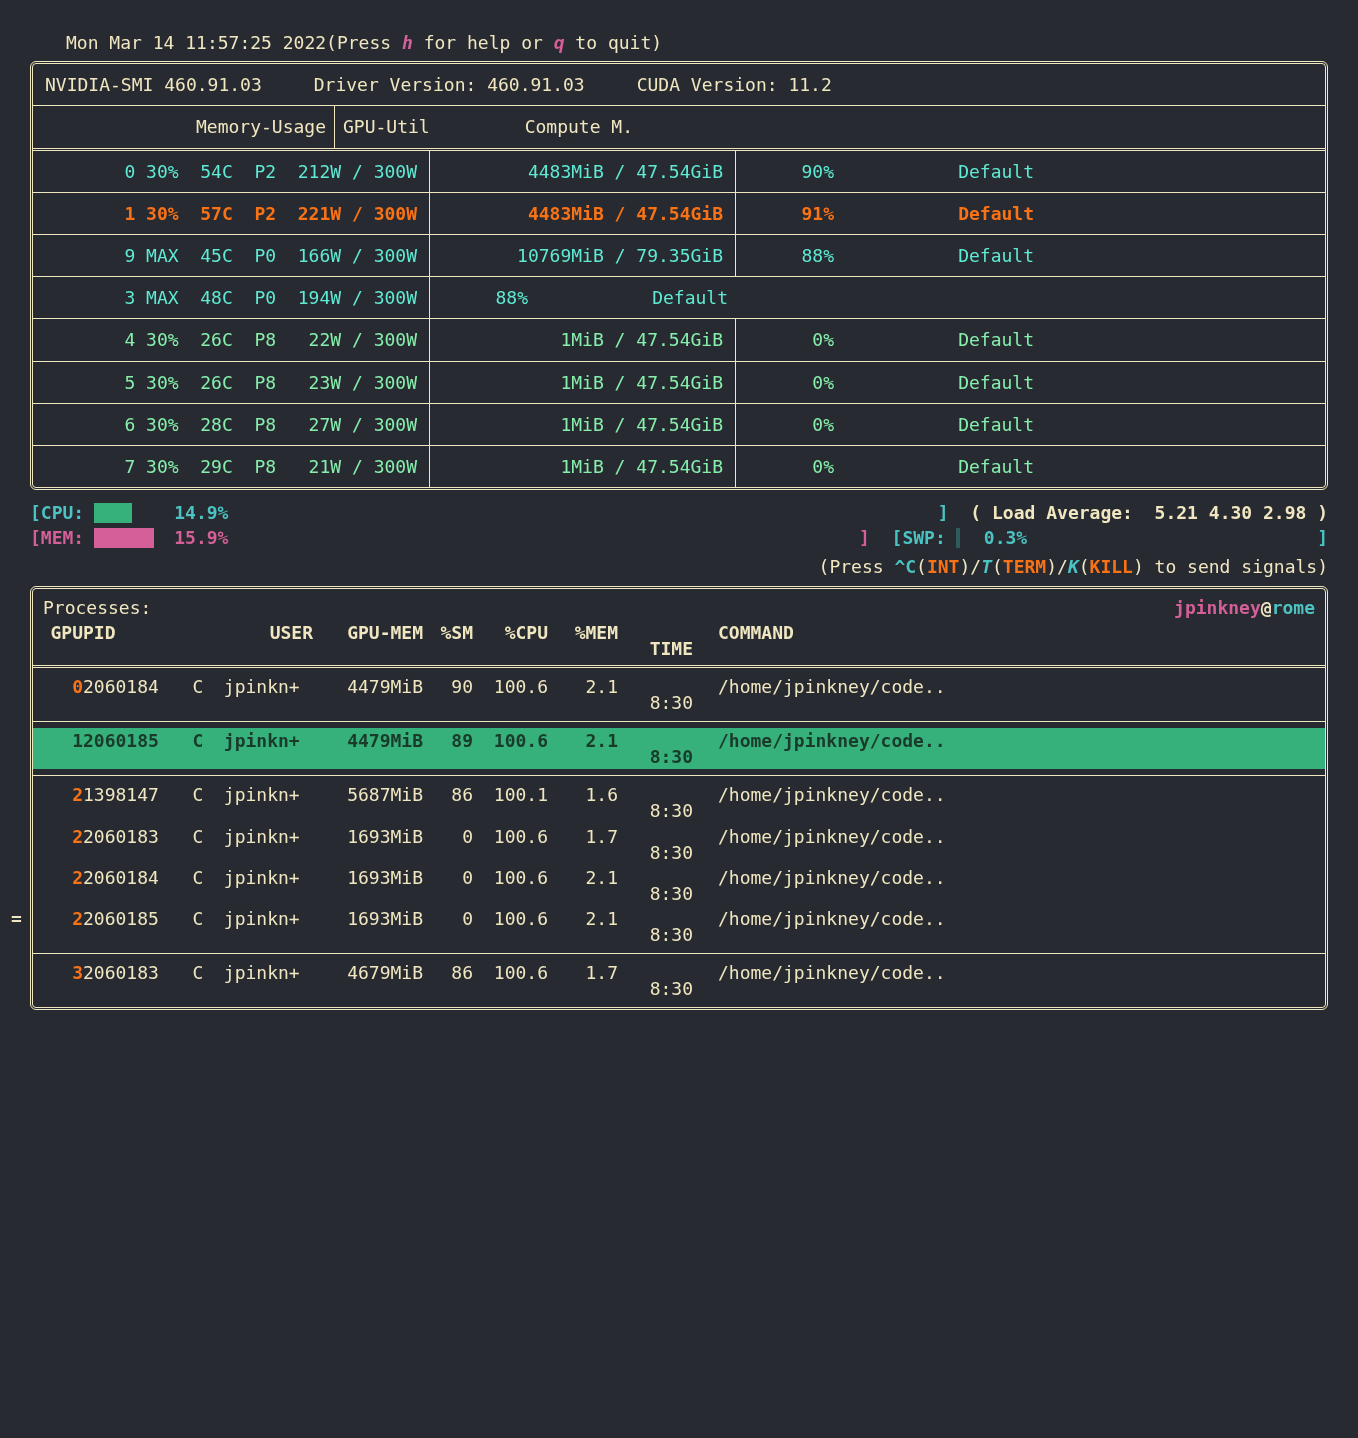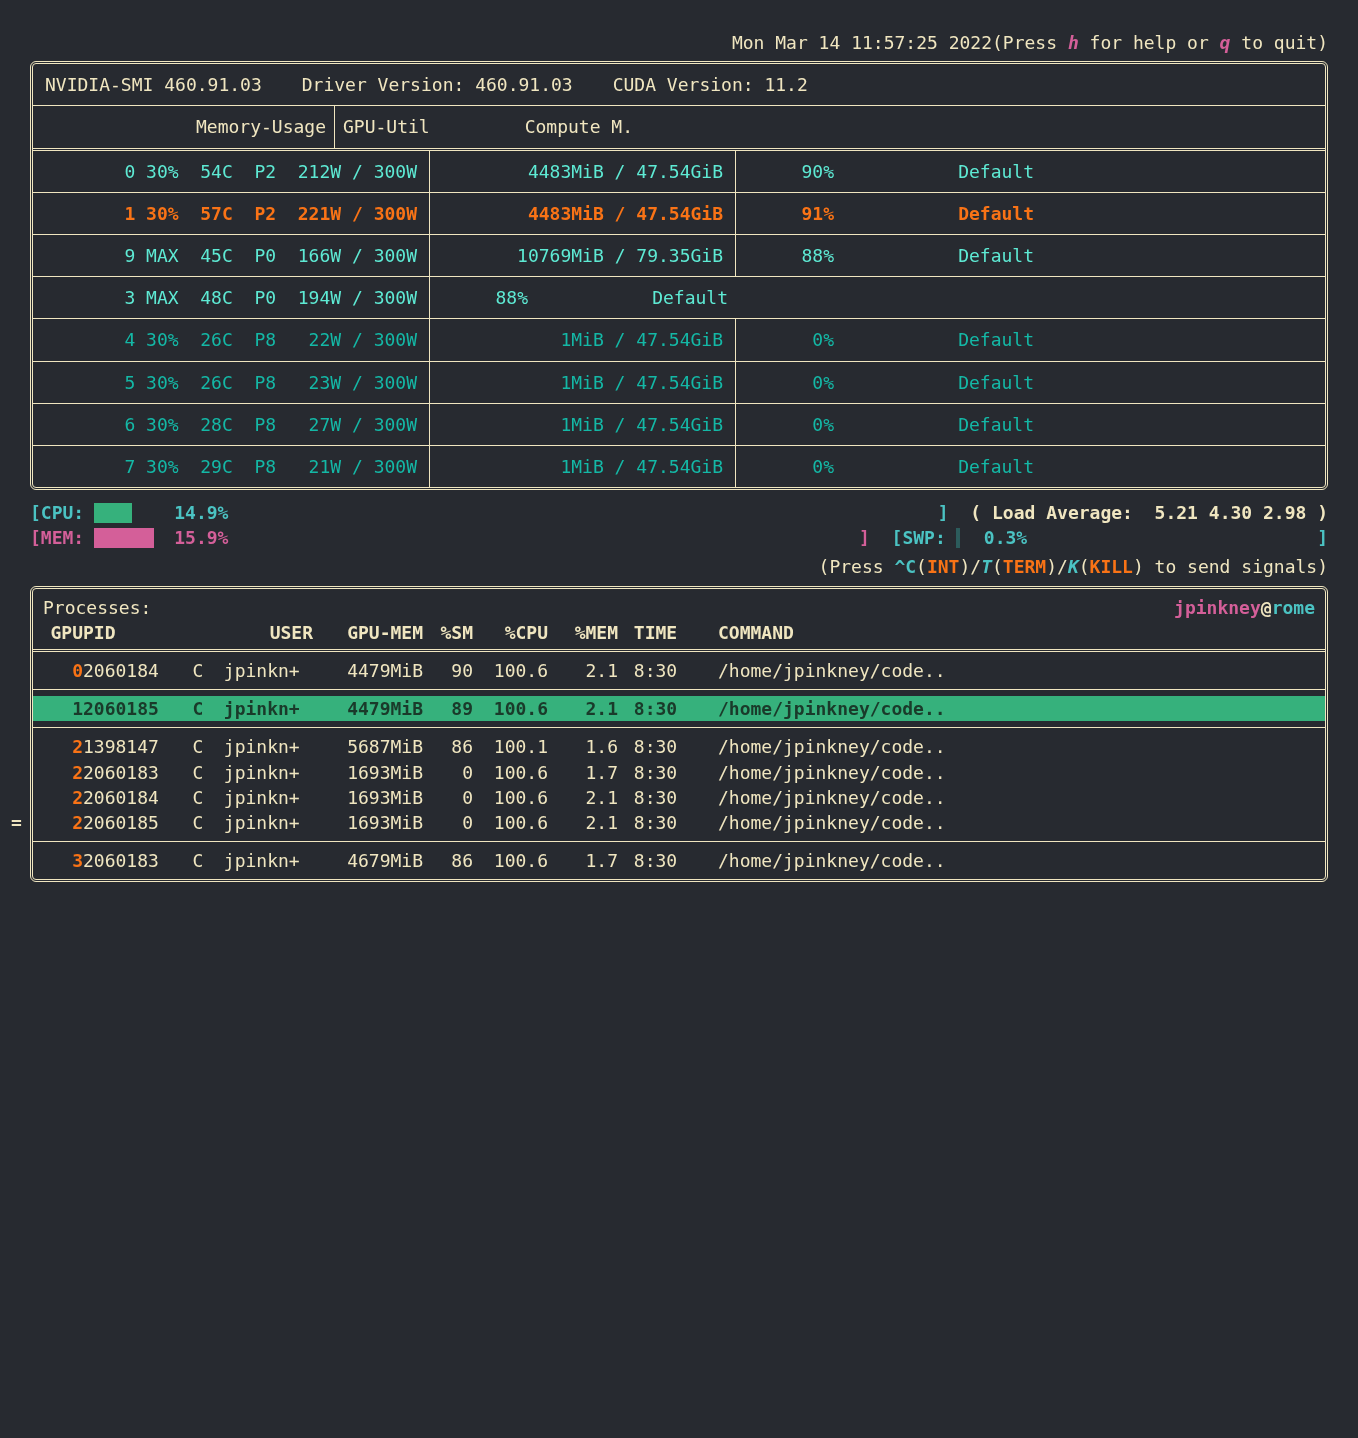--- a/index.html
+++ b/index.html
@@ -5,41 +5,41 @@
   body {
     margin: 0;
     padding: 30px;
     background: #272A30;
     color: #F0E6C0;
     font-family: "Menlo", "Consolas", "DejaVu Sans Mono", monospace;
     font-size: 18px;
     line-height: 1.4;
     width: 1298px;
   }
-  .top-row { display: flex; justify-content: flex-end; margin-bottom: 6px; }
+  .top-row { display: flex; justify-content: flex-start; margin-bottom: 6px; margin-left: 36px; }
   .magenta { color: #D45F99; }
   .magenta-i { color: #D45F99; font-style: italic; }
   .cyan-b { color: #4BC3C3; font-weight: bold; }
   .red-b { color: #f97316; font-weight: bold; }
   .dim-red { color: #5eead4; }
-  .olive { color: #14b8a6; }
+  .olive { color: #86efac; }
   .cream { color: #F0E6C0; }
   .bold { font-weight: bold; }
 
   .gpu-table {
     border: 3px double #F0E6C0;
     border-radius: 6px;
     width: 100%;
     box-sizing: border-box;
   }
   .driver-row {
     padding: 8px 12px;
     border-bottom: 1px solid #F0E6C0;
     display: flex;
-    gap: 40px;
+    gap: 52px;
   }
   .col-header-row {
     display: flex;
     border-bottom: 3px double #F0E6C0;
   }
   .hcell1 { width: 376px; padding: 8px 4px 8px 8px; border-right: 1px solid #F0E6C0; }
   .hcell2 { width: 285px; padding: 8px; border-right: 1px solid #F0E6C0; text-align: right; }
   .hcell3 { width: 290px; padding: 8px; display:flex; justify-content: space-between; }
 
   .gpu-row {
@@ -81,21 +81,21 @@
   .proc-row.selected { background: #36B17C; color: #1A3A2A; font-weight: bold; }
   .proc-row.selected .red-b { color: #1A3A2A; }
   .pgpu { width: 40px; text-align:right; }
   .ppid { width: 100px; text-align:left; }
   .ptype { width: 30px; text-align:center; }
   .puser { width: 100px; text-align:left; }
   .pmem { width: 110px; text-align:right; }
   .psm { width: 50px; text-align:right; }
   .pcpu { width: 75px; text-align:right; }
   .pmemp { width: 70px; text-align:right; }
-  .ptime { width: 75px; text-align:center; }
+  .ptime { width: 75px; text-align:right;margin-top:16px; }
   .pcmd { padding-left: 25px; flex:1; text-align:left; }
   .eq-marker {
     position: absolute;
     left: -22px;
     color: #F0E6C0;
     font-weight: bold;
   }
   .proc-row-wrap { position: relative; }
 </style>
 </head>

